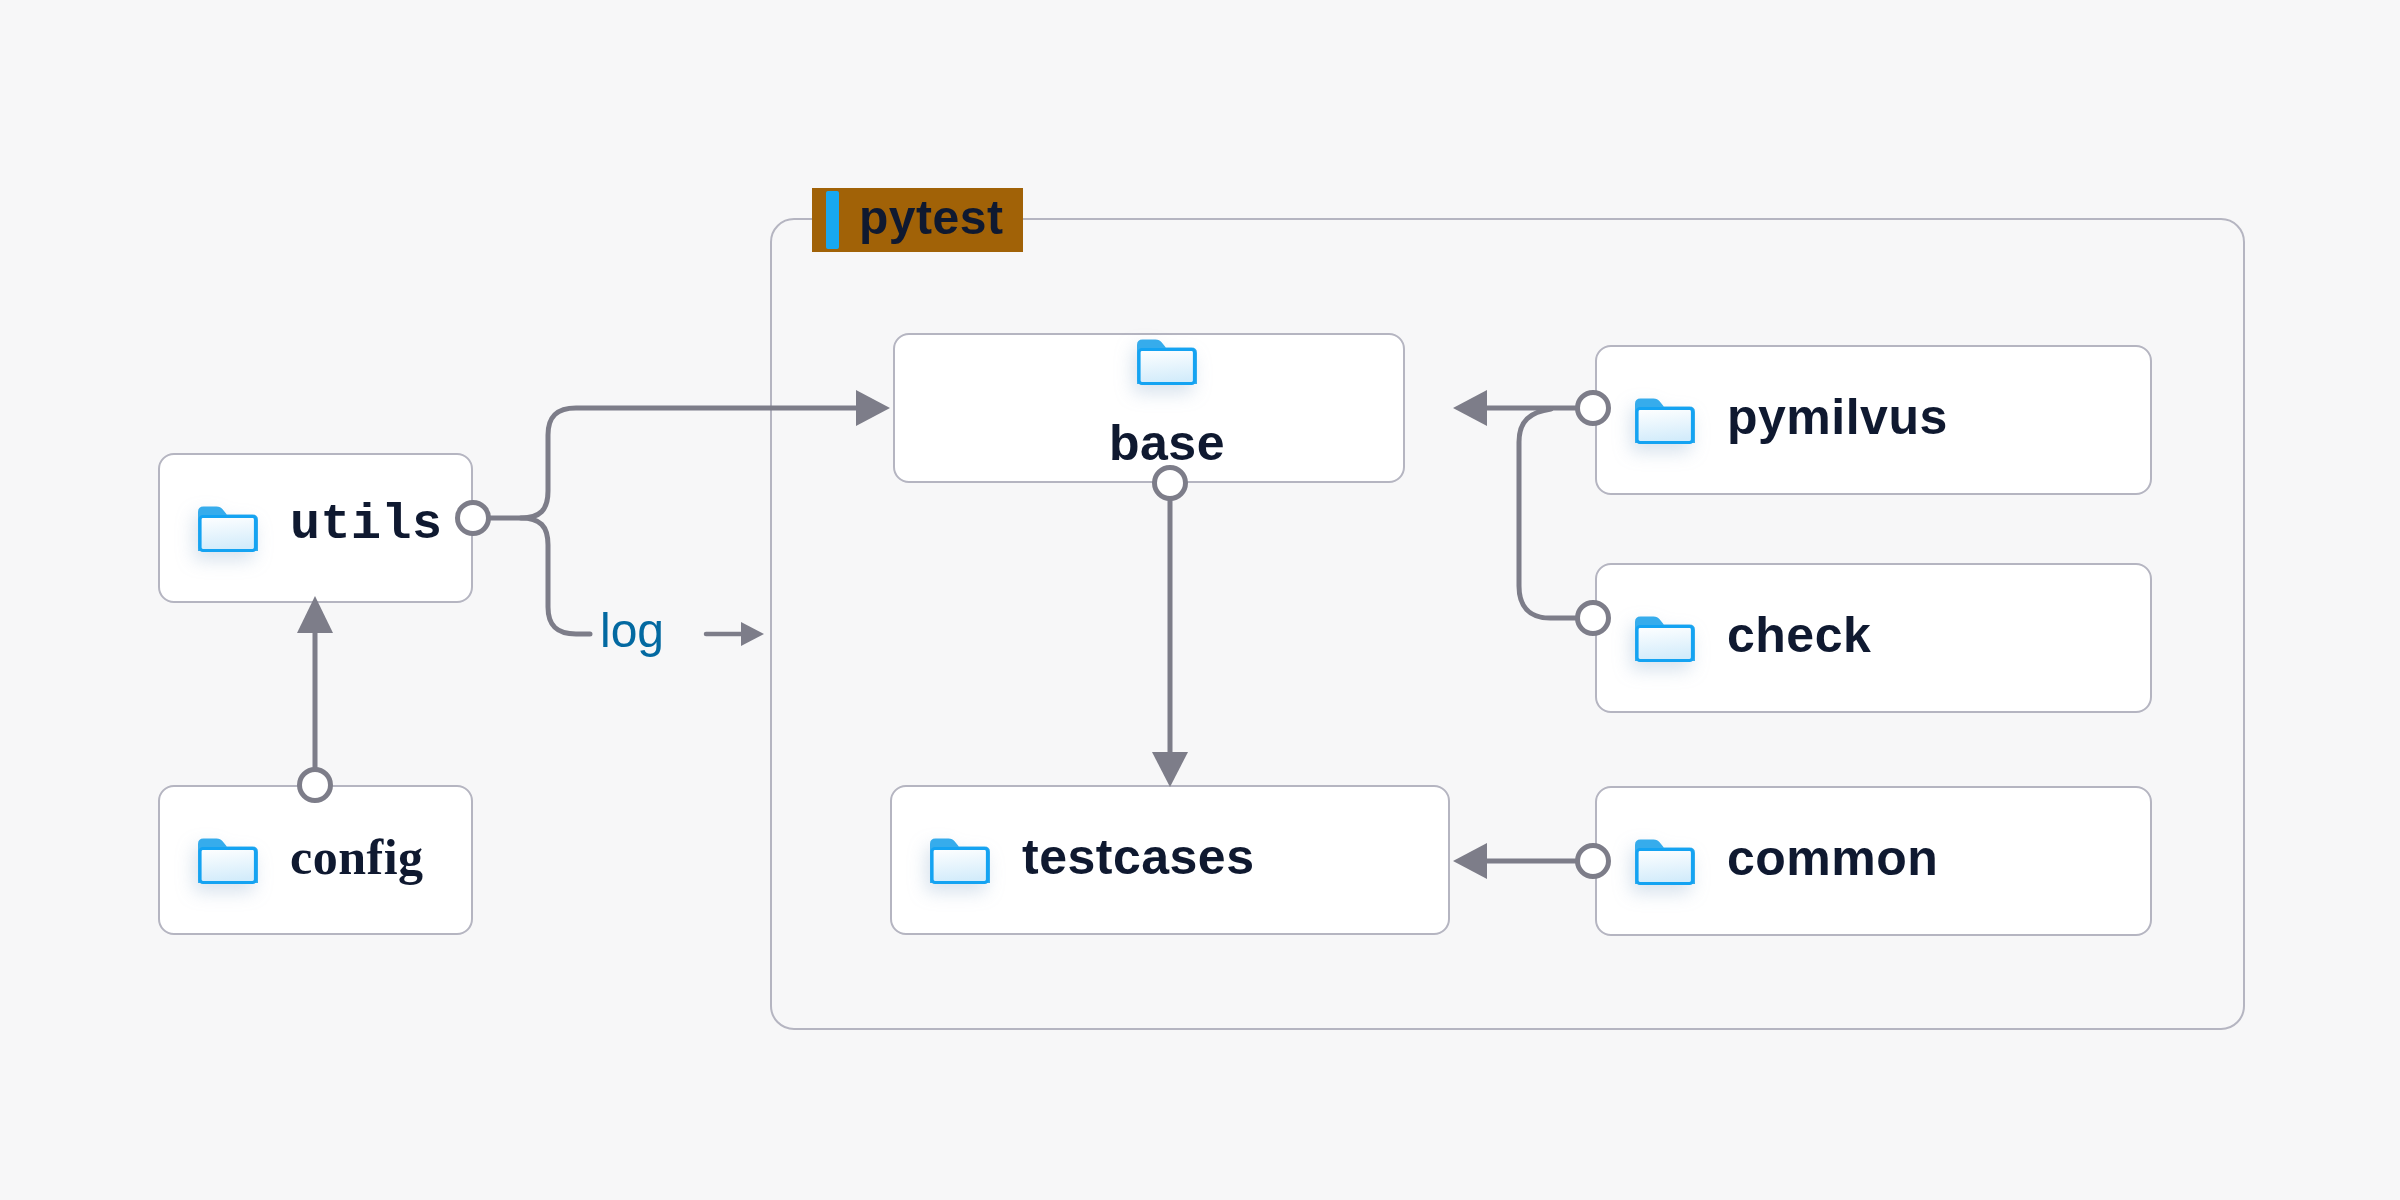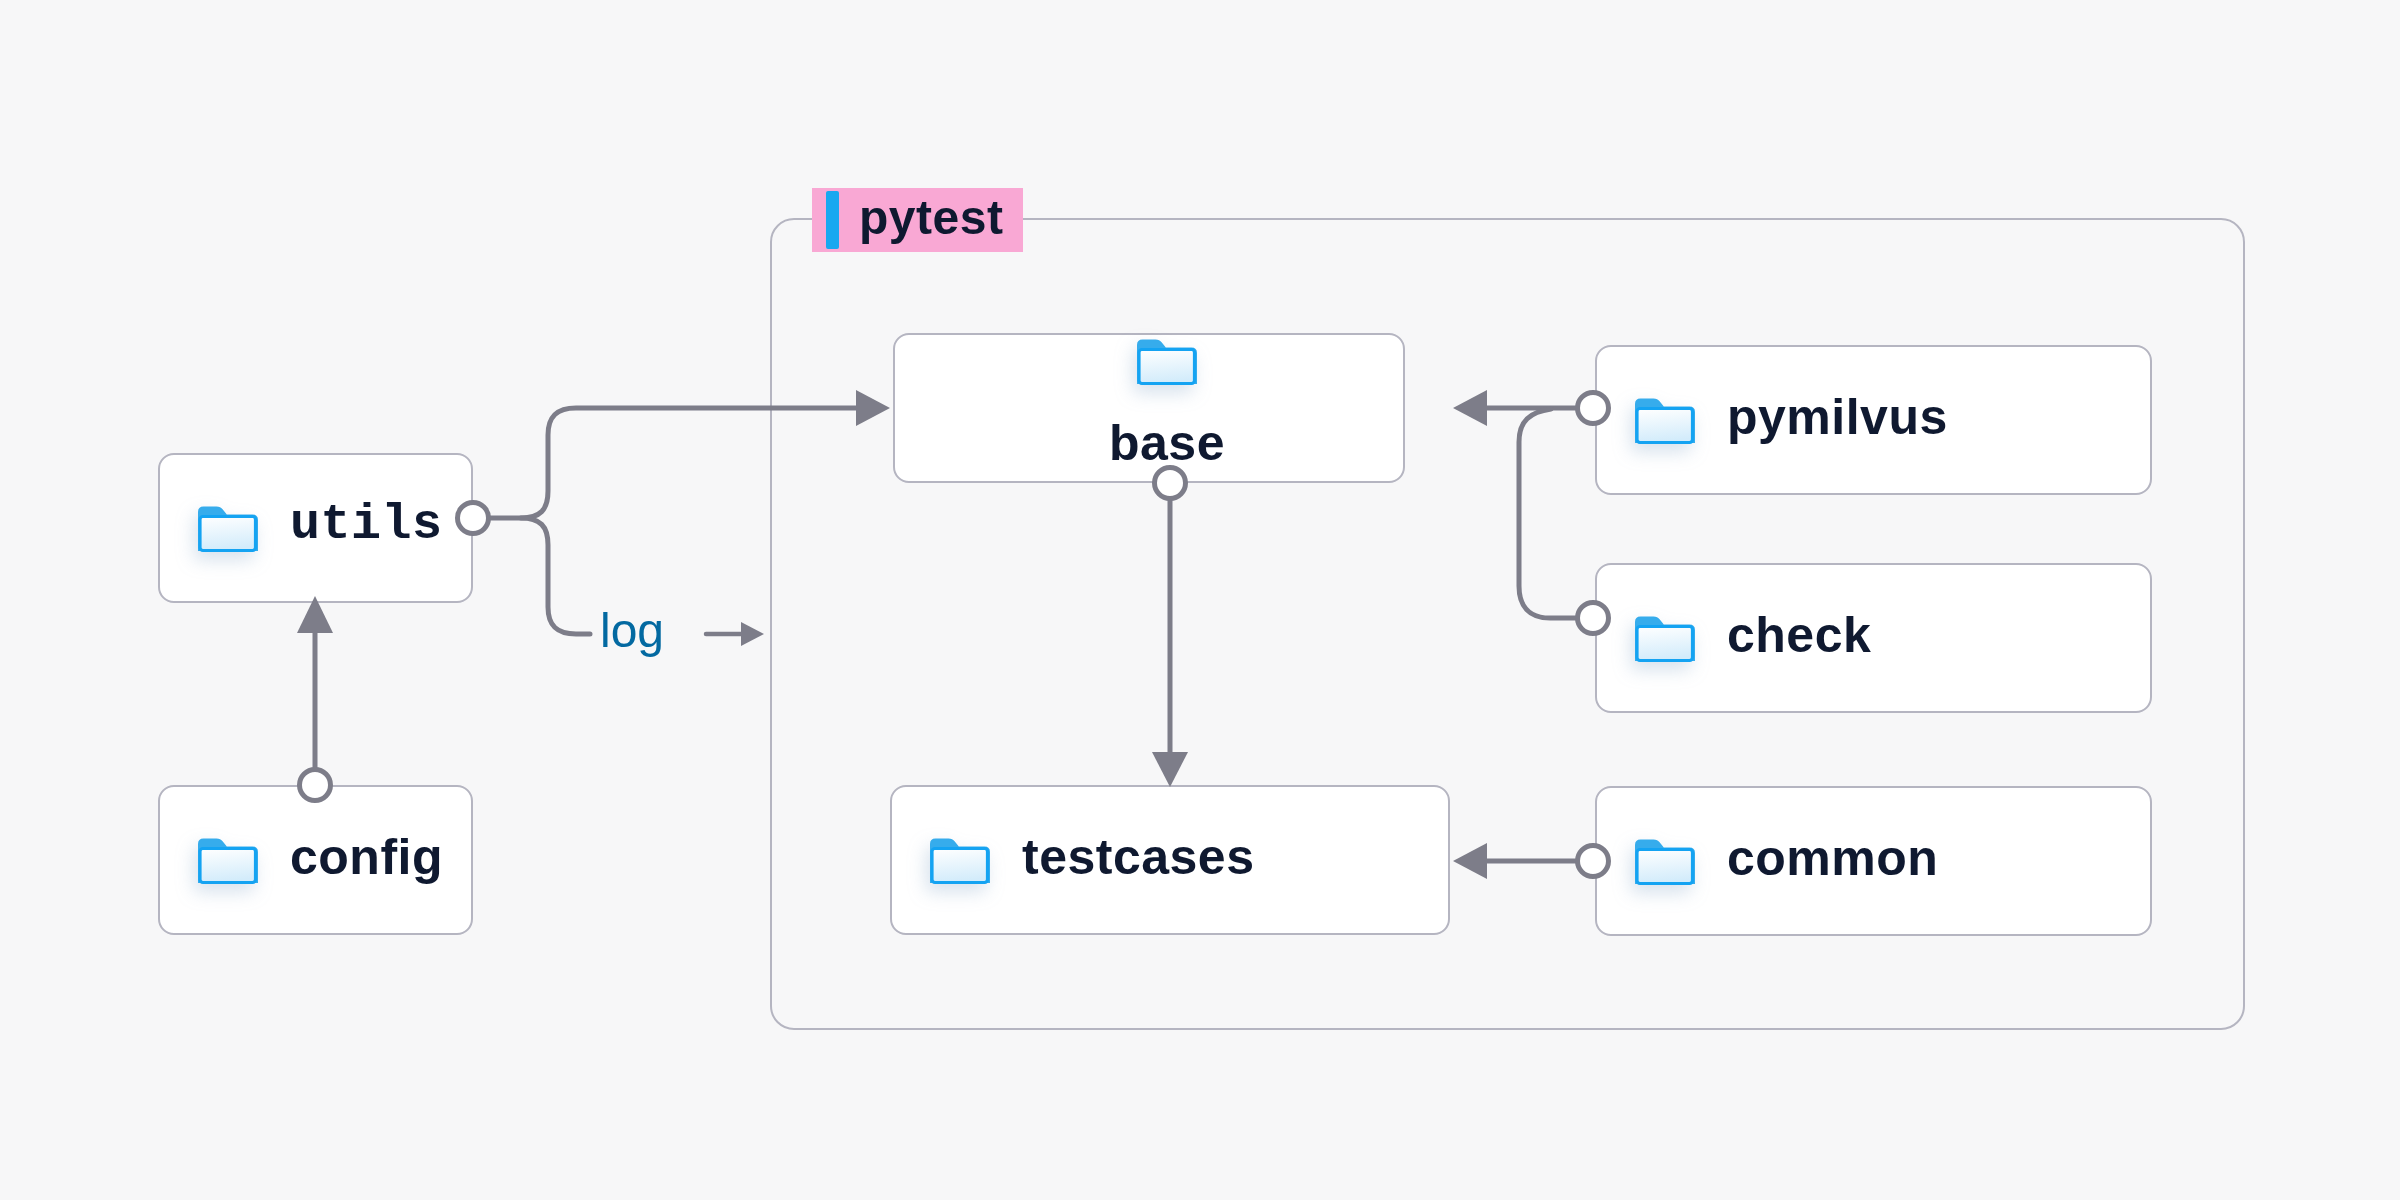--- a/index.html
+++ b/index.html
@@ -29,21 +29,21 @@
     z-index: 1;
   }
   .group-label {
     position: absolute;
     left: 812px;
     top: 188px;
     height: 64px;
     display: flex;
     align-items: center;
     gap: 20px;
-    background: #f9a8d4;
+    background: #a16207;
     padding: 0 20px 0 14px;
     z-index: 2;
   }
   .accent-bar {
     width: 13px;
     height: 58px;
     background: #18a8f0;
     border-radius: 2px;
   }
   .group-title {
@@ -75,21 +75,21 @@
     letter-spacing: 0.5px;
     line-height: 1;
     padding-bottom: 6px;
   }
   .folder {
     flex: 0 0 auto;
     filter: drop-shadow(-4px 8px 9px rgba(110, 150, 190, 0.28));
   }
 
   #node-utils     { left: 158px;  top: 453px; width: 315px; height: 150px; font-family: Liberation Mono, monospace; }
-  #node-config    { left: 158px;  top: 785px; width: 315px; height: 150px; }
+  #node-config    { left: 158px;  top: 785px; width: 315px; height: 150px; font-family: Liberation Serif, serif; }
   #node-base      { left: 893px;  top: 333px; width: 512px; height: 150px; flex-direction: column; }
   #node-pymilvus  { left: 1595px; top: 333px; width: 557px; height: 150px; margin-top: 12px; }
   #node-check     { left: 1595px; top: 543px; width: 557px; height: 150px; margin-top: 20px; }
   #node-testcases { left: 890px;  top: 785px; width: 560px; height: 150px; }
   #node-common    { left: 1595px; top: 786px; width: 557px; height: 150px; }
 
   
   .wires {
     position: absolute;
     left: 0;

